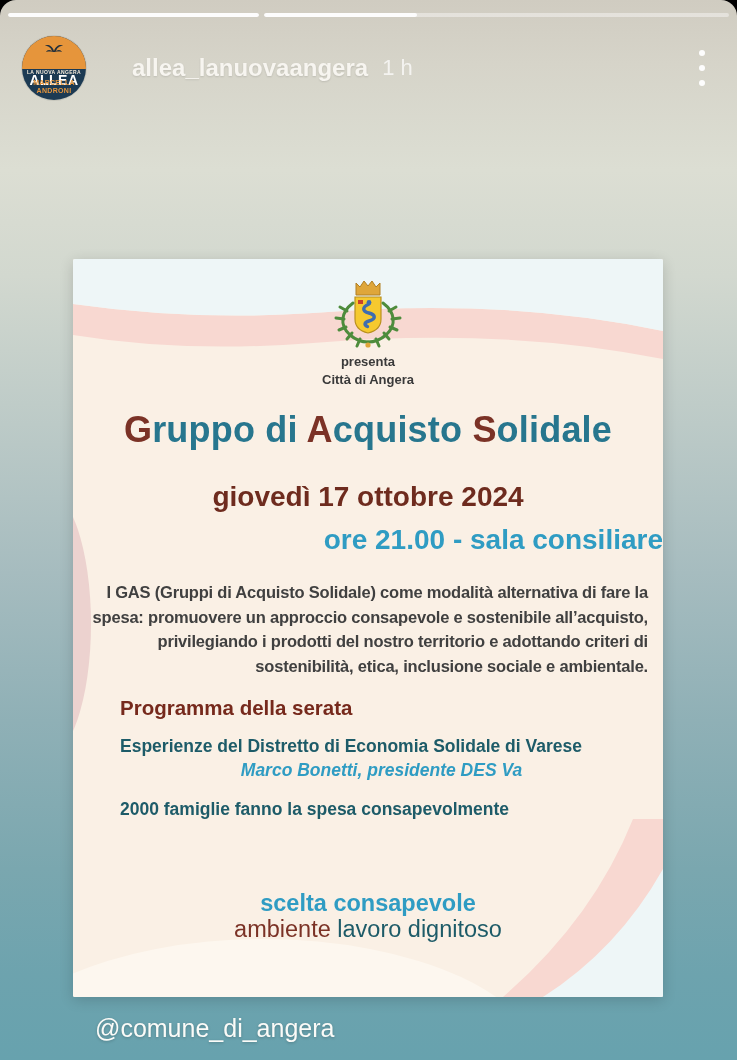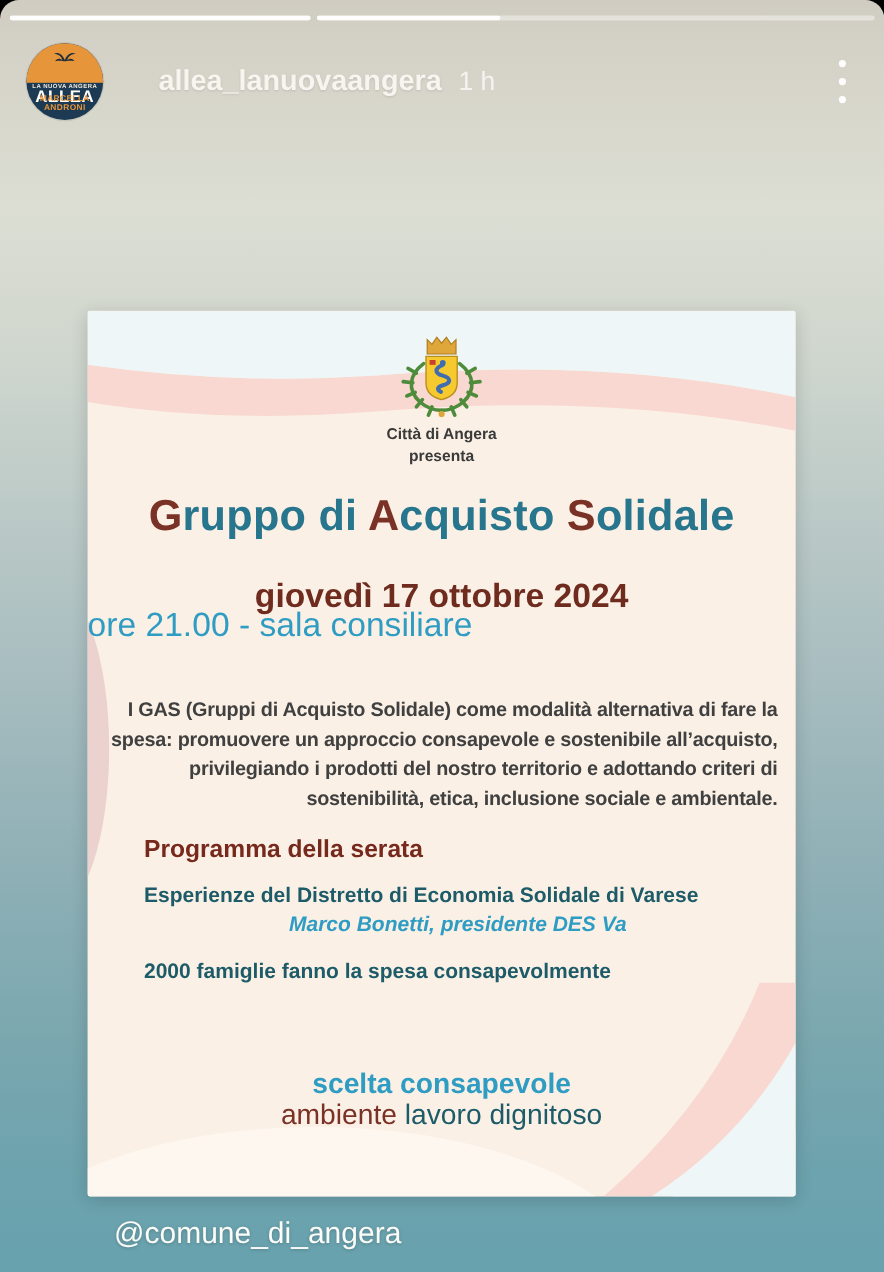--- a/index.html
+++ b/index.html
@@ -44,22 +44,22 @@
   .flyer-deco{position:absolute;top:0;left:0;}
   .crest-block{position:absolute;top:10px;left:0;width:100%;text-align:center;}
   .organizer{position:absolute;top:94px;left:0;width:100%;text-align:center;
     font-size:13px;font-weight:800;color:#3a3a3a;line-height:18px;}
   .title{position:absolute;top:150px;left:0;width:100%;text-align:center;
     font-size:36px;font-weight:800;letter-spacing:.2px;}
   .maroon{color:#7b3226;}
   .teal{color:#27768e;}
   .date-line{position:absolute;top:222px;left:0;width:100%;text-align:center;
     font-size:28px;font-weight:800;color:#6e2b1e;}
-  .time-line{position:absolute;top:246px;left:0;width:100%;text-align:left;
-    font-size:28px;font-weight:400;color:#2f9cc3;}
+  .time-line{position:absolute;top:265px;left:0;width:100%;text-align:right;
+    font-size:28px;font-weight:700;color:#2f9cc3;}
   .intro{position:absolute;top:321px;left:15px;width:560px;text-align:right;
     font-size:16.5px;font-weight:700;color:#404040;line-height:24.5px;letter-spacing:-0.2px;}
   .prog-head{position:absolute;top:437px;left:47px;
     font-size:20.5px;font-weight:800;color:#76291c;}
   .prog-item{position:absolute;left:47px;right:20px;}
   .item1{top:475px;}
   .item2{top:538px;}
   .prog-title{font-size:17.5px;font-weight:800;color:#1d5b68;line-height:24px;}
   .prog-speaker{font-size:17.5px;font-weight:700;font-style:italic;color:#2f9cc3;line-height:24px;text-align:center;}
   .footer1{position:absolute;top:631px;left:0;width:100%;text-align:center;
@@ -141,22 +141,22 @@
         <path d="M25 42 l-7 -4 M22 50 l-8 -1 M24 58 l-7 3 M30 64 l-5 6 M38 70 l-3 7" stroke="#4e8c3c" stroke-width="3" stroke-linecap="round"></path>
 
         <path d="M61 34 C73 43 75 56 64 66 C57 72 51 73 46 73" fill="none" stroke="#4e8c3c" stroke-width="3" stroke-linecap="round"></path>
         <path d="M67 42 l7 -4 M70 50 l8 -1 M68 58 l7 3 M62 64 l5 6 M54 70 l3 7" stroke="#4e8c3c" stroke-width="3" stroke-linecap="round"></path>
 
         <circle cx="46" cy="76" r="2.6" fill="#dfa63a"></circle>
       </svg>
     </div>
 
     <div class="organizer">
+      <div>presenta</div>
       <div>Città di Angera</div>
-      <div>presenta</div>
     </div>
 
     <div class="title">
       <span class="maroon">G</span><span class="teal">ruppo di </span><span class="maroon">A</span><span class="teal">cquisto </span><span class="maroon">S</span><span class="teal">olidale</span>
     </div>
 
     <div class="date-line">giovedì 17 ottobre 2024</div>
     <div class="time-line">ore 21.00 - sala consiliare</div>
 
     <div class="intro">I GAS (Gruppi di Acquisto Solidale) come modalità alternativa di fare la spesa: promuovere un approccio consapevole e sostenibile all’acquisto, privilegiando i prodotti del nostro territorio e adottando criteri di sostenibilità, etica, inclusione sociale e ambientale.</div>

